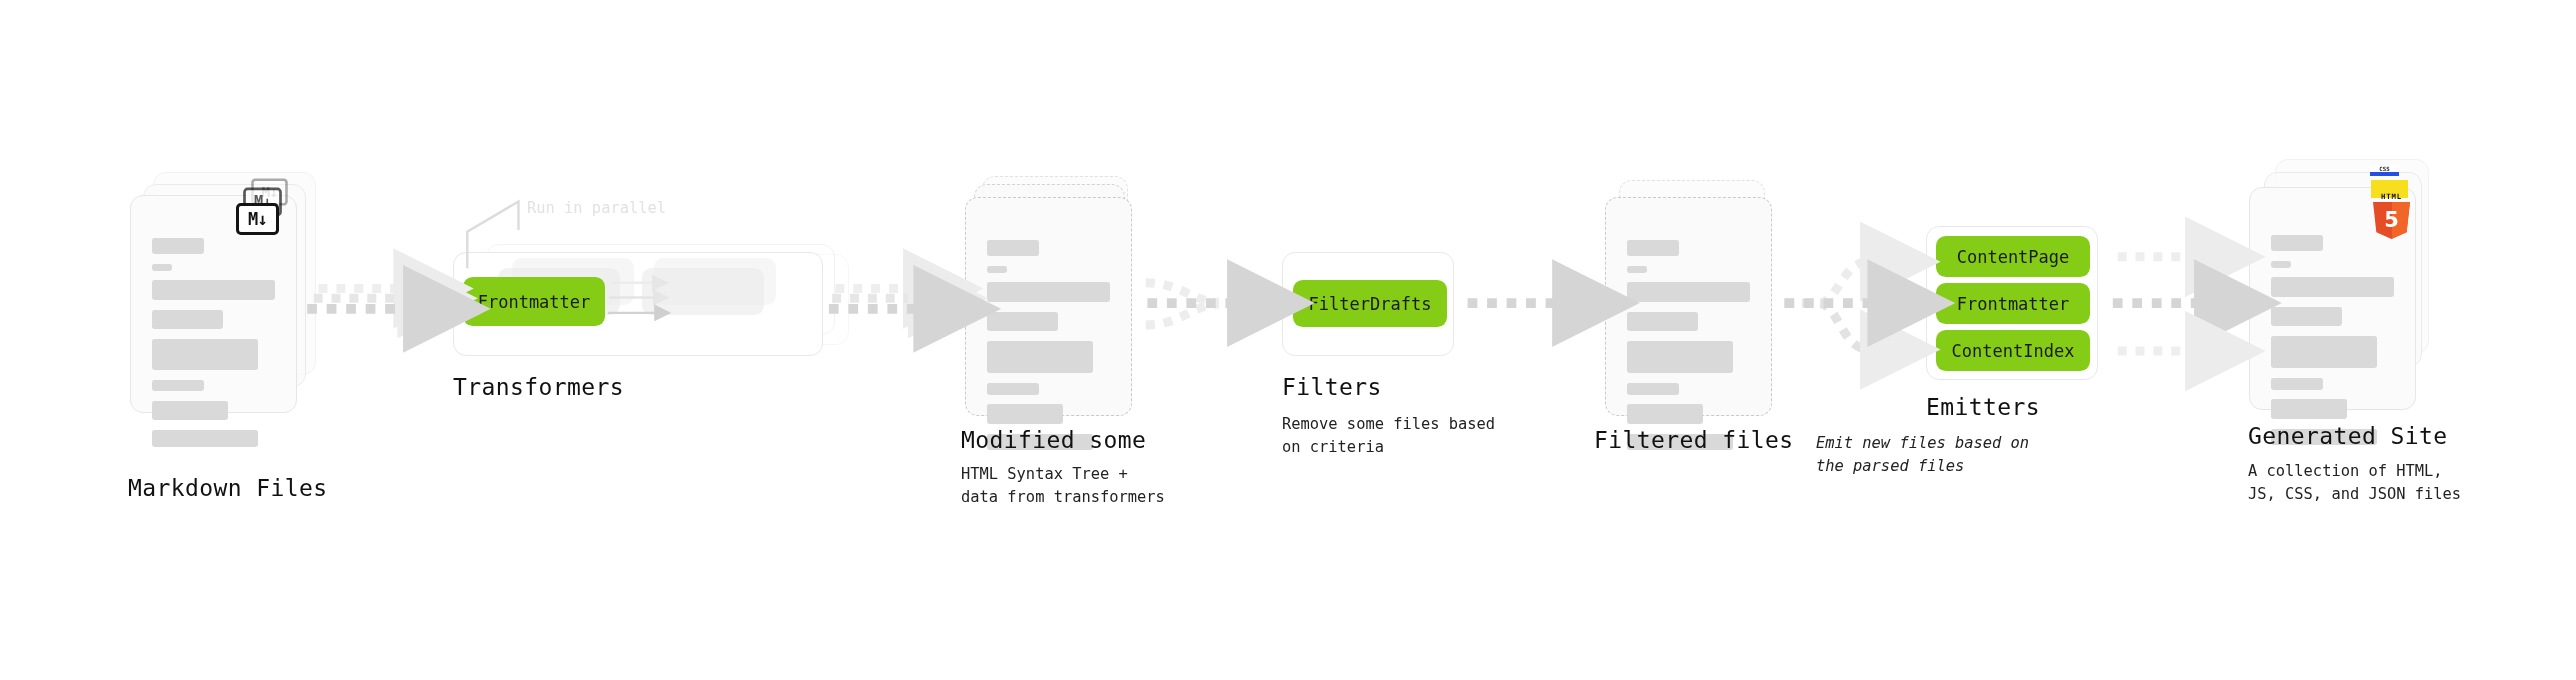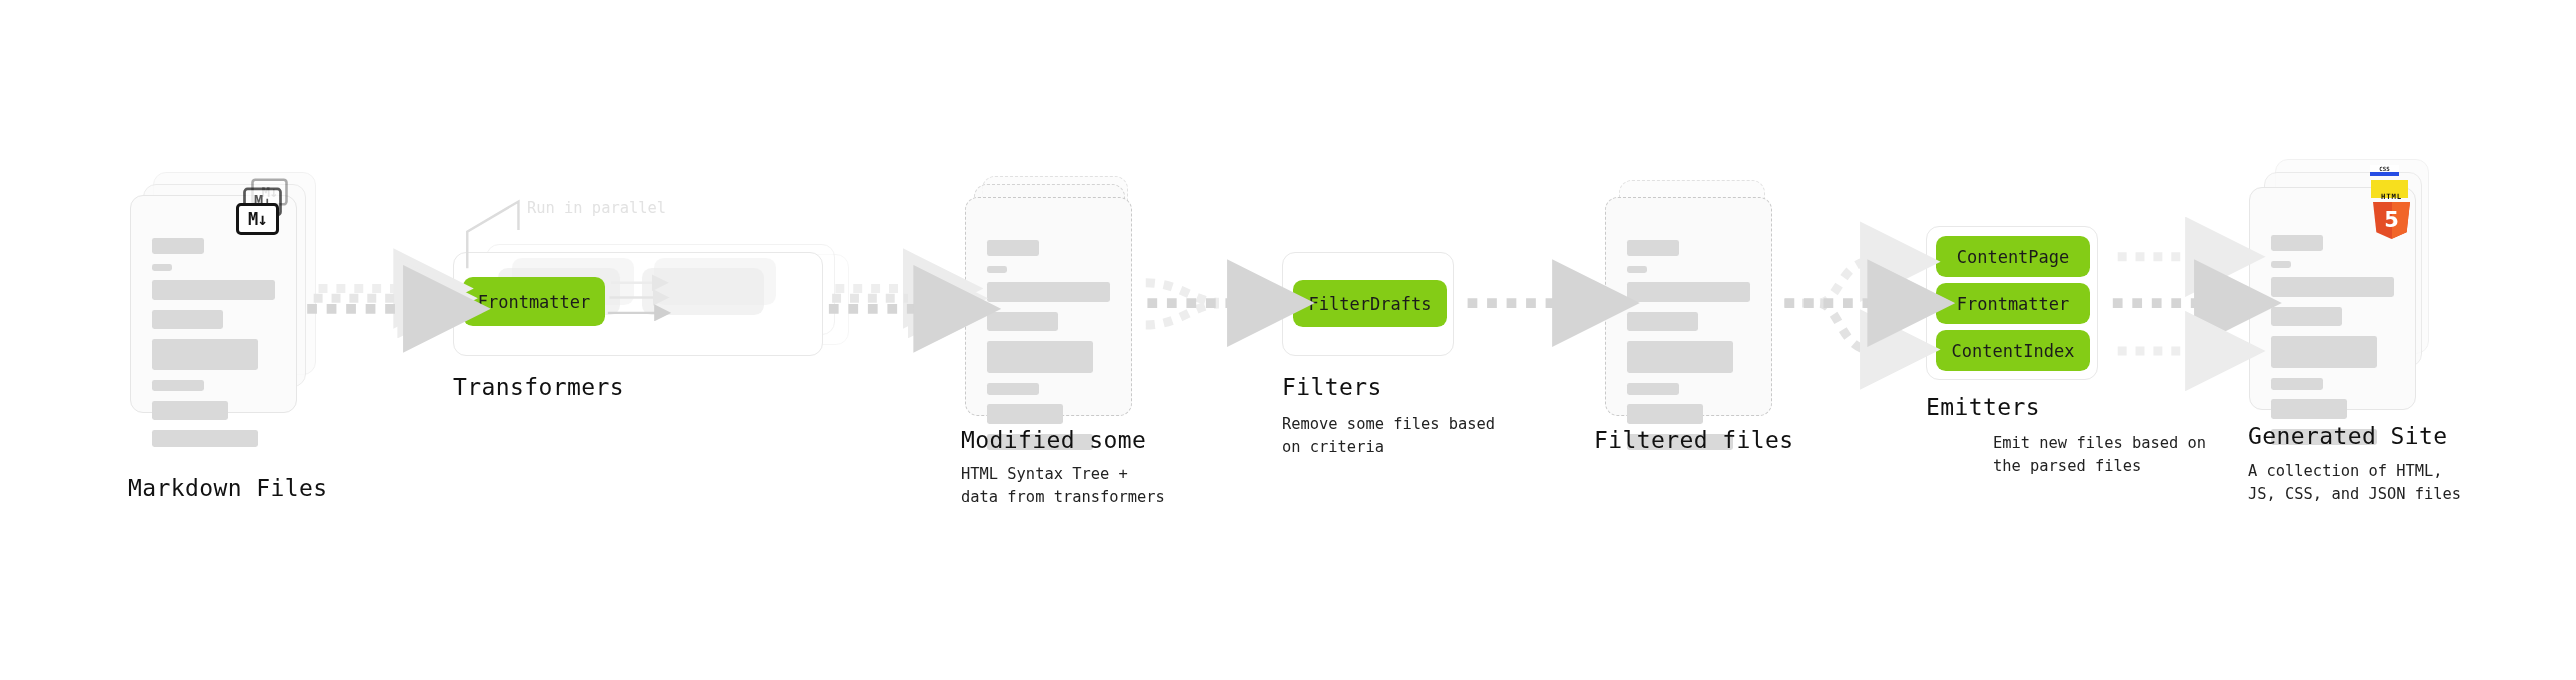--- a/index.html
+++ b/index.html
@@ -143,21 +143,21 @@
       <div class="bar" style="width:86%;height:16.3px;"></div>
     </div>
   </div>
   <div class="title" style="left:1594px;top:427px;">Filtered files</div>
 
   <div class="pbox" style="left:1926px;top:226px;width:172px;height:154px;"></div>
   <div class="chip" style="position:------;left:1936px;top:236px;width:154px;height:41px;position:absolute;">ContentPage</div>
   <div class="chip" style="position:absolute;left:1936px;top:283px;width:154px;height:41px;">Frontmatter</div>
   <div class="chip" style="position:absolute;left:1936px;top:330px;width:154px;height:41px;">ContentIndex</div>
   <div class="title" style="left:1926px;top:394px;">Emitters</div>
-  <div class="sub" style="left:1993px;top:432px;">Emit new files based on
+  <div class="sub" style="left:1816px;top:432px;font-style:italic;">Emit new files based on
 the parsed files</div>
 
   <div class="doccard solid stack-l1" style="left:2275px;top:159px;width:154px;height:195px;"></div>
   <div class="doccard solid stack-l2" style="left:2264px;top:172px;width:158px;height:195px;"></div>
   <div class="doccard solid" style="left:2249px;top:187px;width:167px;height:223px;">
     <div class="bars" style="top:47px;">
       <div class="bar" style="width:52px;height:16.3px;"></div>
       <div class="bar" style="width:19.5px;height:6.5px;"></div>
       <div class="bar" style="width:100%;height:19.5px;"></div>
       <div class="bar" style="width:58%;height:19.5px;"></div>

